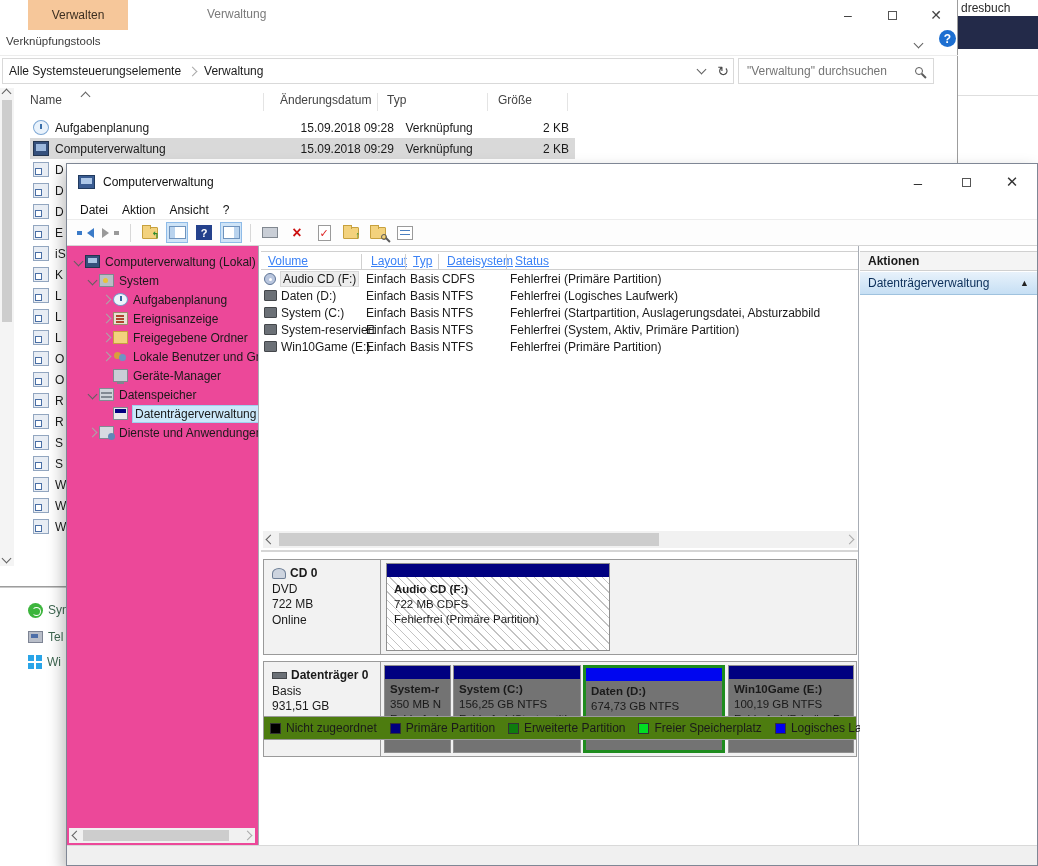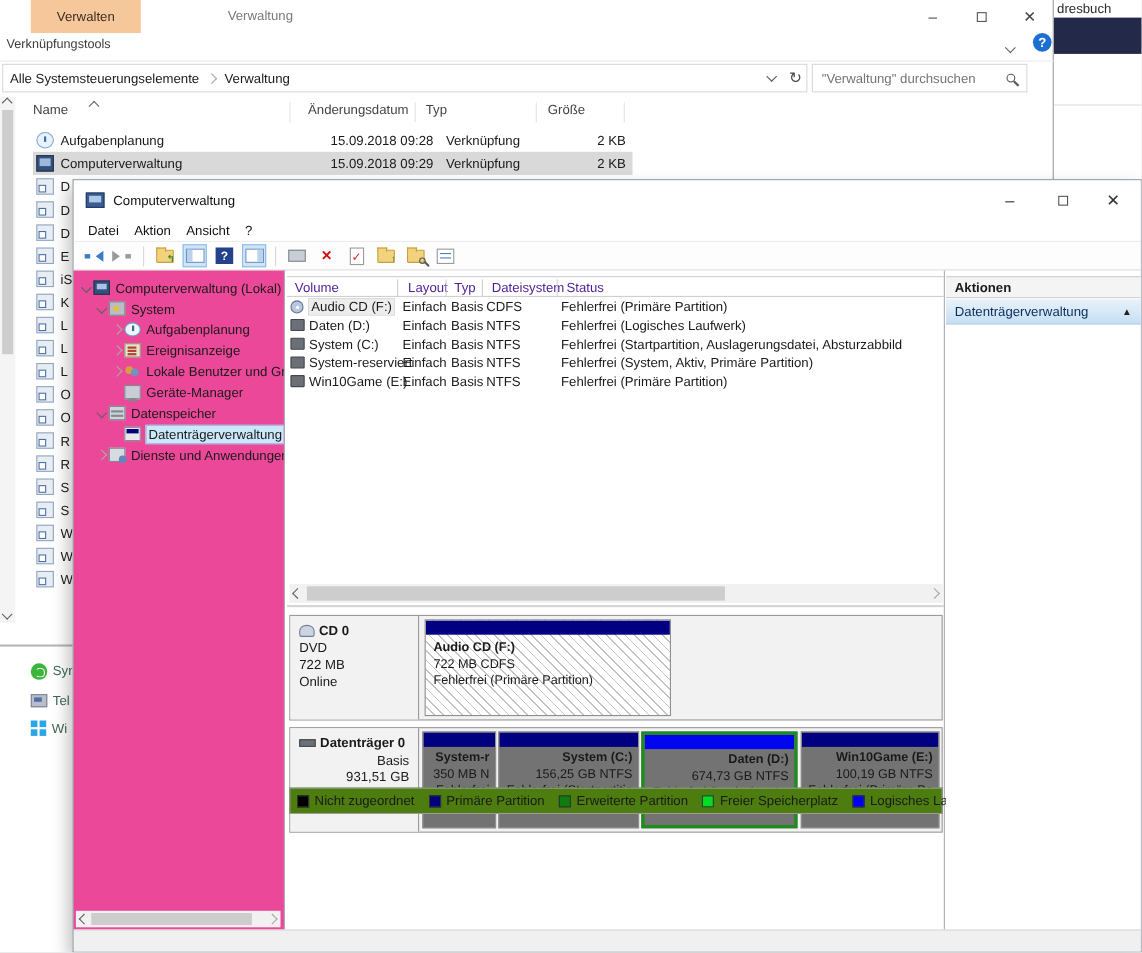--- a/index.html
+++ b/index.html
@@ -148,39 +148,39 @@
   .ti-services{background:#d7dbe1;border:1px solid #828a93;}
   .ti-services::after{content:'';position:absolute;right:-2px;bottom:-2px;width:7px;height:7px;border-radius:50%;background:#5f88b8;}
   .tree-scroll{position:absolute;left:2px;bottom:4px;width:186px;height:15px;background:#f1f1f1;}
   .tree-scroll .thumb{position:absolute;left:14px;top:2px;width:146px;height:11px;background:#cdcdcd;}
   .tree-scroll .chv{position:absolute;top:4px;}
   .tree-scroll .chv.left{left:4px;} .tree-scroll .chv.right{right:4px;}
 
   
   .center{position:absolute;left:194px;top:0;width:598px;height:601px;background:#fff;border-right:1px solid #a8adb5;}
   .vhead{position:absolute;left:0;top:5px;width:100%;height:19px;border-top:1px solid #d0d0d0;border-bottom:1px solid #d0d0d0;}
-  .vhead span{position:absolute;top:2px;font-size:12px;color:#4c1d95;}
+  .vhead span{position:absolute;top:2px;font-size:12px;color:#3b82f6;text-decoration:underline;}
   .vsep{position:absolute;top:1px;width:1px;height:16px;background:#d0d0d0;}
   .vrows{position:absolute;left:0;top:25px;width:100%;}
   .vrow{position:relative;height:17px;}
   .vrow span{position:absolute;top:1px;white-space:nowrap;}
   .vrow .vic{top:2px;width:13px;height:11px;}
   .vic.cd{border-radius:50%;background:#b9c6de;border:1px solid #5f7596;width:12px;height:12px;}
   .vic.cd::after{content:'';position:absolute;left:4px;top:4px;width:3px;height:3px;border-radius:50%;background:#fff;}
   .vic.disk{background:#6b7076;border:1px solid #44474b;border-radius:1px;}
   .v1{left:20px;} .v1i{left:3px;} .v2{left:105px;} .v3{left:149px;} .v4{left:181px;} .v5{left:249px;}
   .vrow .hl{background:#ededed;outline:1px solid #d9d9d9;padding:0 2px;}
   .cscroll{position:absolute;left:2px;top:285px;width:594px;height:17px;background:#f1f1f1;}
   .cscroll .thumb{position:absolute;left:16px;top:2px;width:380px;height:13px;background:#cdcdcd;}
   .cscroll .chv{position:absolute;top:5px;}
   .cscroll .chv.left{left:4px;} .cscroll .chv.right{right:4px;}
   .cdivider{position:absolute;left:0;top:304px;width:100%;height:2px;background:#d5d5d5;}
 
   .diskrow{position:absolute;left:2px;width:594px;height:96px;border:1px solid #9a9a9a;background:#f2f2f2;}
-  .diskrow.cdrow{top:313px;} .diskrow.hddrow{top:415px;text-align:right;}
+  .diskrow.cdrow{top:313px;} .diskrow.hddrow{top:415px;}
   .dlabel{position:absolute;left:0;top:0;width:117px;height:100%;background:#f2f2f2;border-right:1px solid #9a9a9a;padding:6px 8px;}
   .dlabel .nm{font-weight:bold;display:flex;align-items:center;gap:4px;}
   .dlabel div{line-height:15.5px;font-size:12px;}
   .dic-cd{width:14px;height:11px;background:#cdd4df;border:1px solid #6e7f96;border-radius:50% 50% 2px 2px;position:relative;}
   .dic-hdd{width:15px;height:7px;background:#6b7076;border:1px solid #44474b;}
   .part{position:absolute;top:3px;height:88px;background:#737373;border:1px solid #8f8f8f;overflow:hidden;}
   .part .bar{height:13px;width:100%;}
   .part .ptxt{padding:3px 5px 0 5px;font-size:11.5px;line-height:15px;white-space:nowrap;overflow:hidden;}
   .part .ptxt .t{font-weight:bold;}
   .part.hatch{background:repeating-linear-gradient(45deg,#ffffff 0px,#ffffff 5px,#c3c3c3 5px,#c3c3c3 6px);}
@@ -464,20 +464,27 @@
             <span class="slot">
                 <span class="chv right"></span>
               </span>
             <span class="tic ti-event"></span>
             <span class="tlb">Ereignisanzeige</span>
           </div>
           <div class="titem d2">
             <span class="slot">
                 <span class="chv right"></span>
               </span>
+            <span class="tic ti-folder"></span>
+            <span class="tlb">Freigegebene Ordner</span>
+          </div>
+          <div class="titem d2">
+            <span class="slot">
+                <span class="chv right"></span>
+              </span>
             <span class="tic ti-users"></span>
             <span class="tlb">Lokale Benutzer und Gru</span>
           </div>
           <div class="titem d2">
             <span class="slot"></span>
             <span class="tic ti-device"></span>
             <span class="tlb">Geräte-Manager</span>
           </div>
           <div class="titem d1">
             <span class="slot">

